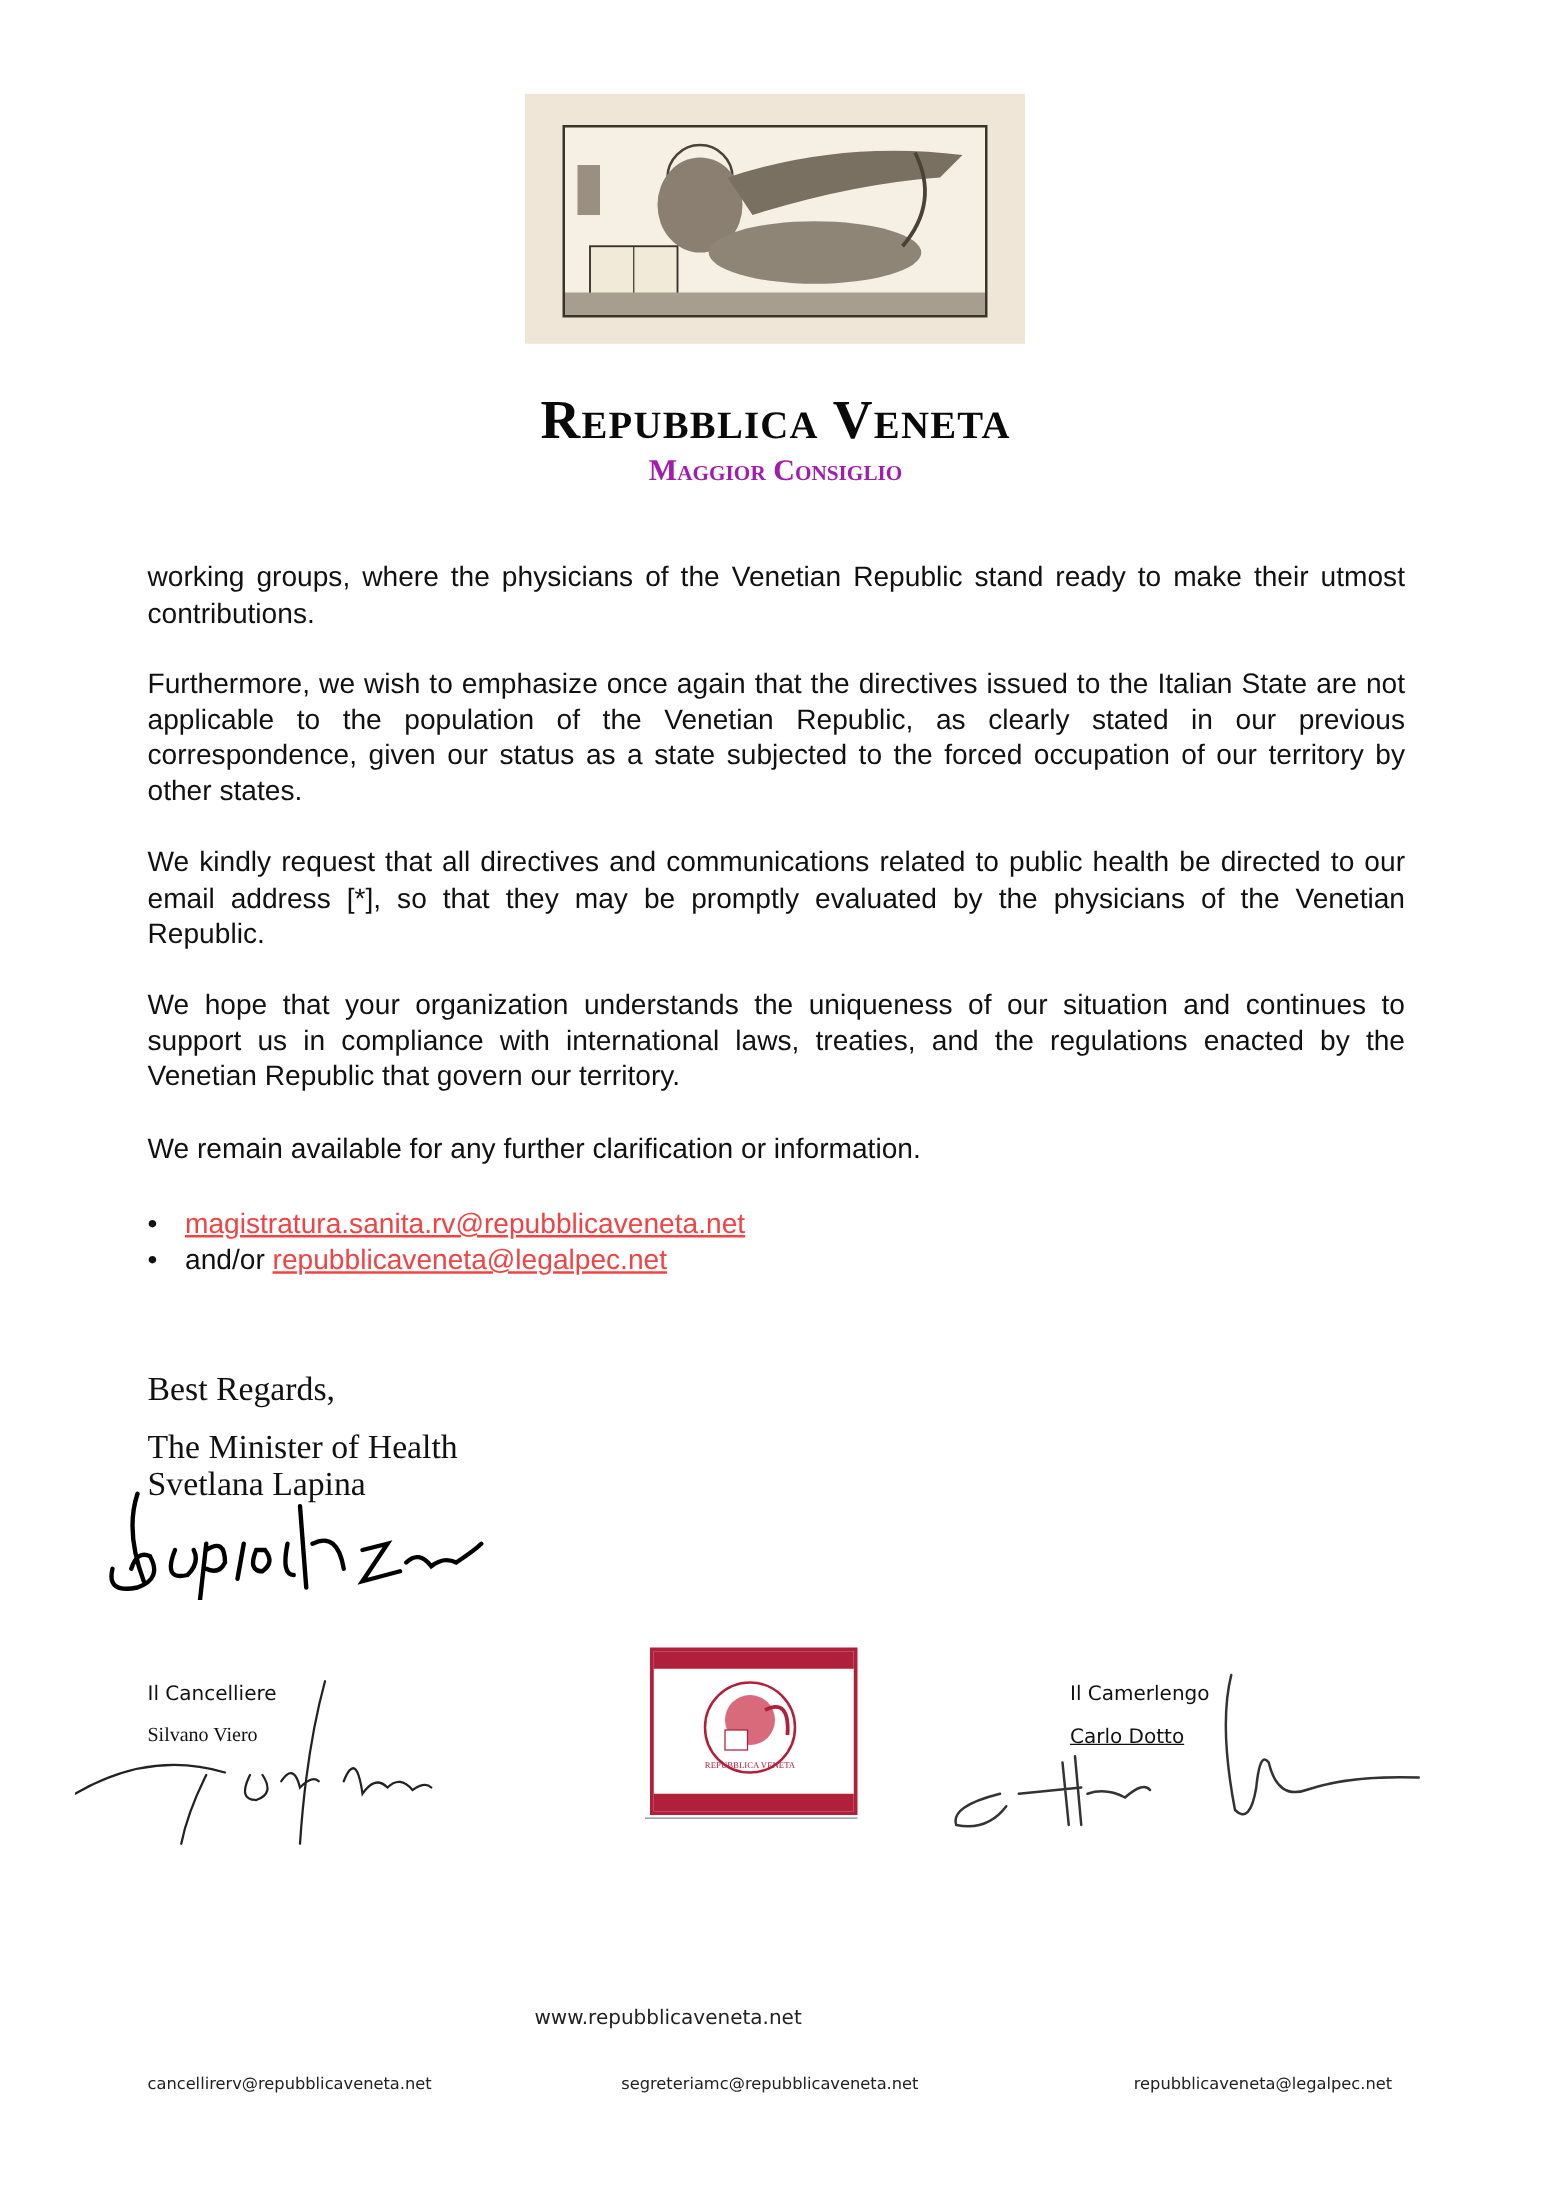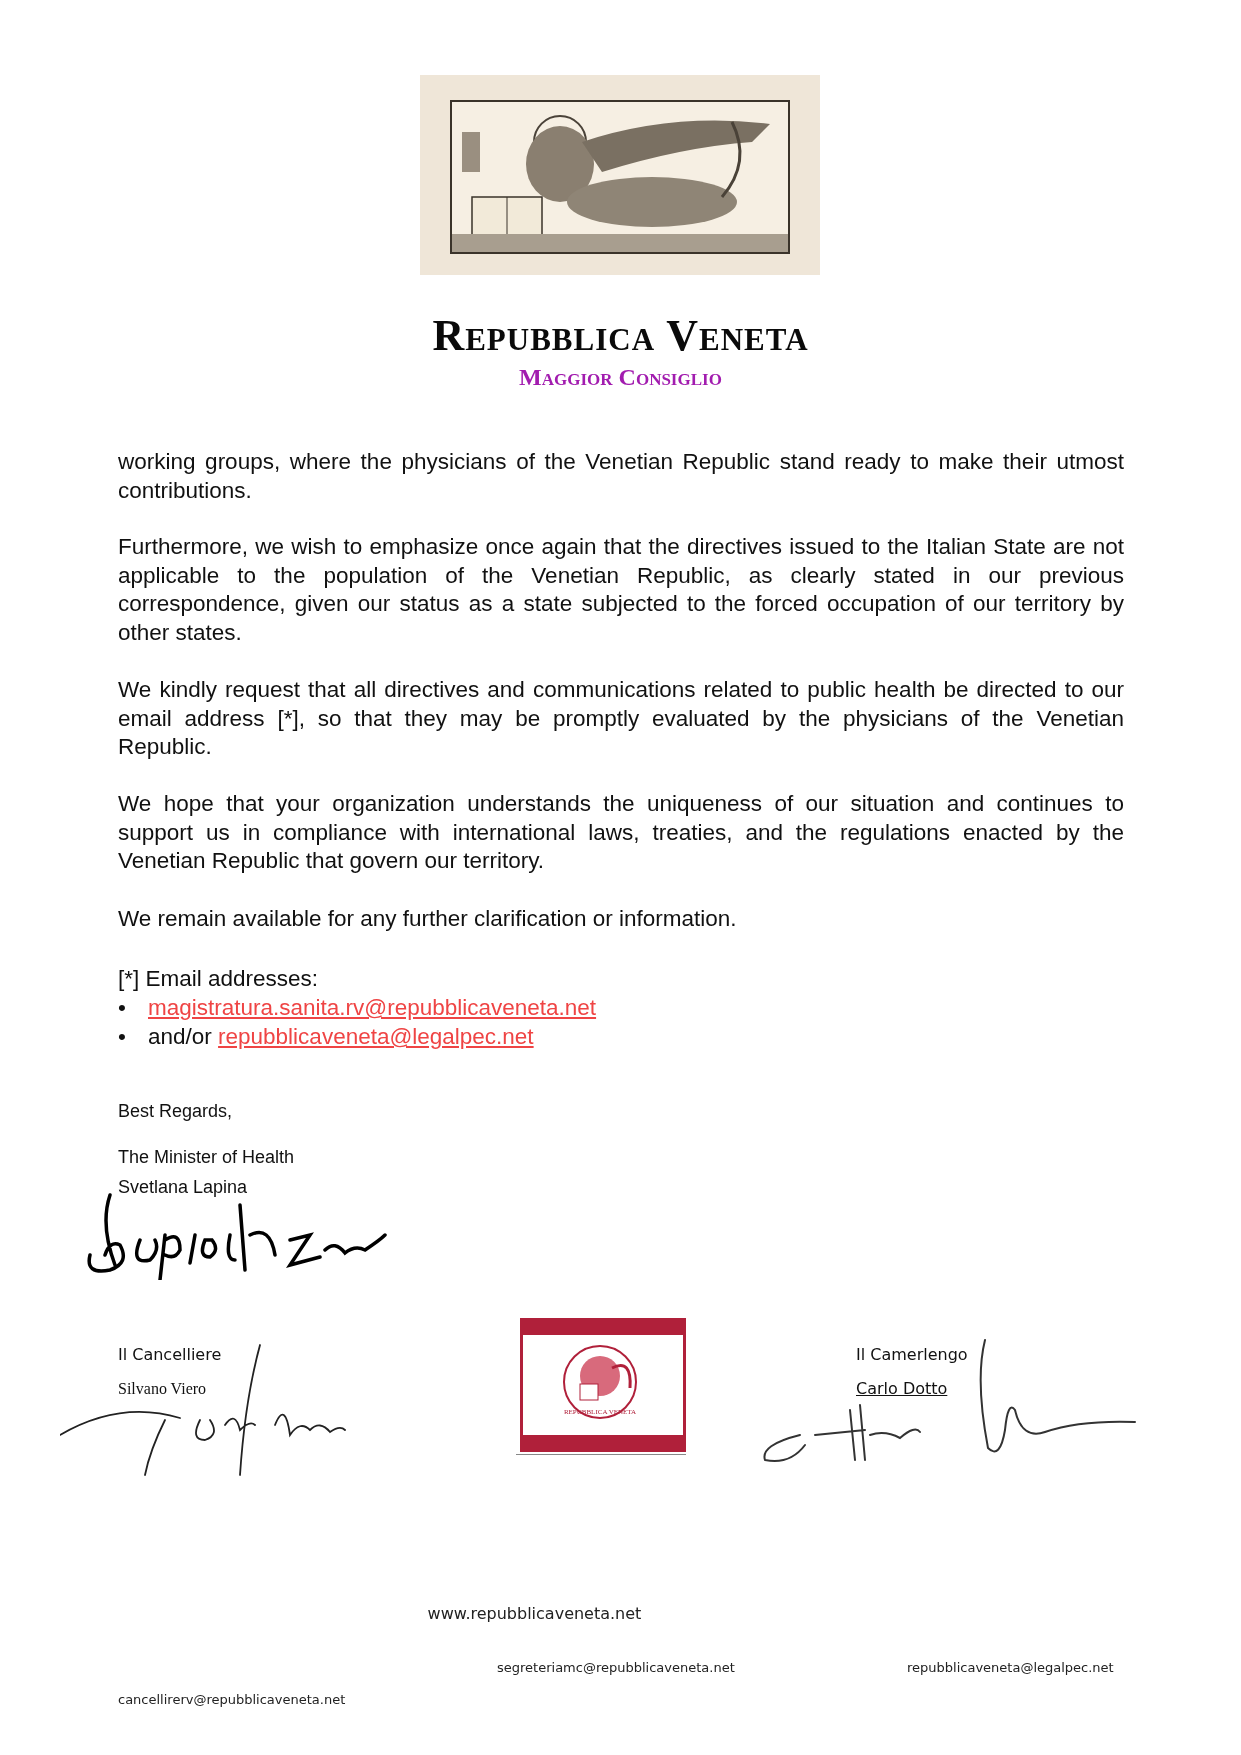--- a/index.html
+++ b/index.html
@@ -13,21 +13,21 @@
   .subtitle { left: 0; width: 1241px; top: 364px; text-align: center; font-family: "Liberation Serif", serif; font-weight: bold; font-size: 24px; font-variant: small-caps; color: #a21caf; }
 
   .body-text { left: 118px; width: 1006px; font-size: 22.5px; line-height: 28.5px; text-align: justify; }
   .body-text p { margin: 0; }
 
   .emails-block { left: 118px; top: 964px; font-size: 22.5px; line-height: 29px; }
   .emails-block .bullet-row { display: flex; }
   .emails-block .dot { width: 30px; }
   .link { color: #ef4444; text-decoration: underline; }
 
-  .sign-text { font-size: 18px; line-height: 30px; }
+  .sign-text { font-size: 27px; line-height: 30px; font-family: Liberation Serif, serif; }
   .sign-calibri { font-size: 16px; line-height: 34px; font-family: "DejaVu Sans", sans-serif; }
 
   .seal { left: 520px; top: 1318px; width: 160px; height: 128px; border: 3px solid #b0203a; background: #fff; }
   .seal .band { position: absolute; left: 0; right: 0; height: 14px; background: #b0203a; }
 
   .footer-web { left: 0; width: 1069px; top: 1604px; text-align: center; font-size: 16px; color: #222; font-family: "DejaVu Sans", sans-serif; }
   .footer-mail { top: 1660px; font-size: 13px; color: #222; font-family: "DejaVu Sans", sans-serif; }
 </style>
 </head>
 <body>
@@ -61,21 +61,20 @@
     <p>We kindly request that all directives and communications related to public health be directed to our email address [*], so that they may be promptly evaluated by the physicians of the Venetian Republic.</p>
   </div>
 <div class="abs body-text" style="top:790px;">
     <p>We hope that your organization understands the uniqueness of our situation and continues to support us in compliance with international laws, treaties, and the regulations enacted by the Venetian Republic that govern our territory.</p>
   </div>
 <div class="abs body-text" style="top:905px;">
     <p>We remain available for any further clarification or information.</p>
   </div>
 
 <div class="abs emails-block">
-  <div>[*] Email addresses:</div>
   <div class="bullet-row">
     <span class="dot">•</span>
     <span></span>
     <a class="link">magistratura.sanita.rv@repubblicaveneta.net</a>
   </div>
   <div class="bullet-row">
     <span class="dot">•</span>
     <span style="white-space:pre;">and/or </span>
     <a class="link">repubblicaveneta@legalpec.net</a>
   </div>
@@ -107,15 +106,15 @@
 </div>
 <div class="abs" style="left:516px; top:1454px; width:170px; height:1px; background:#888;"></div>
 
 <div class="abs sign-calibri" style="left:856px; top:1338px;">Il Camerlengo</div>
 <div class="abs sign-calibri" style="left:856px; top:1372px;text-decoration:underline;">Carlo Dotto</div>
 <svg class="abs" style="left:760px; top:1320px;" width="380" height="150" viewBox="0 0 380 150">
   <path d="M40 115 Q0 125 5 140 Q30 145 45 125 M55 115 L105 110 M90 90 L95 140 M100 85 L105 140 M110 115 Q125 110 140 118 Q155 105 160 112 M225 20 Q215 60 228 128 Q240 140 245 110 Q248 80 255 90 Q262 120 285 112 Q320 100 375 102" fill="none" stroke="#333" stroke-width="2" stroke-linecap="round"></path>
 </svg>
 
 <div class="abs footer-web">www.repubblicaveneta.net</div>
-<div class="abs footer-mail" style="left:118px;margin-top:32px;">cancellirerv@repubblicaveneta.net</div>
+<div class="abs footer-mail" style="left:118px;">cancellirerv@repubblicaveneta.net</div>
 <div class="abs footer-mail" style="left:497px;">segreteriamc@repubblicaveneta.net</div>
 <div class="abs footer-mail" style="left:907px;">repubblicaveneta@legalpec.net</div>
 
 </body></html>

